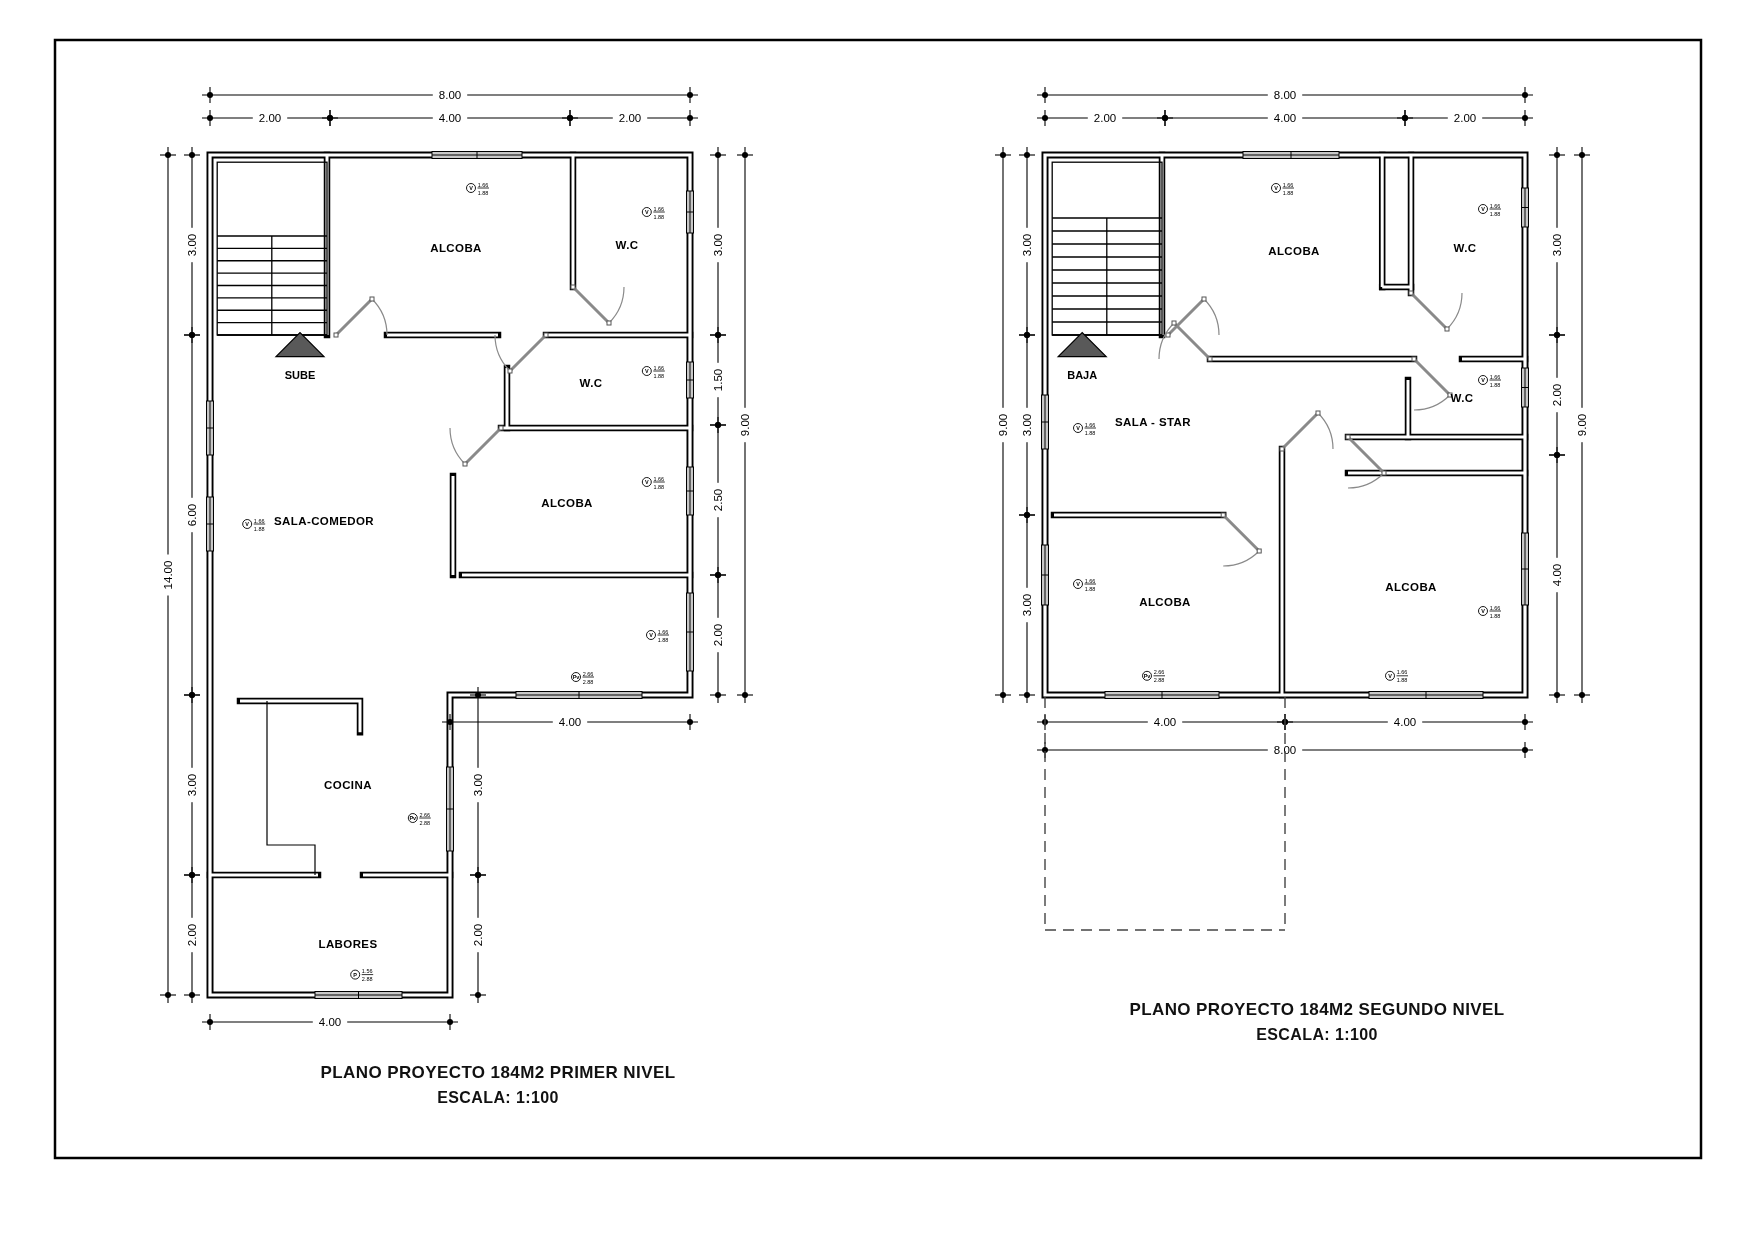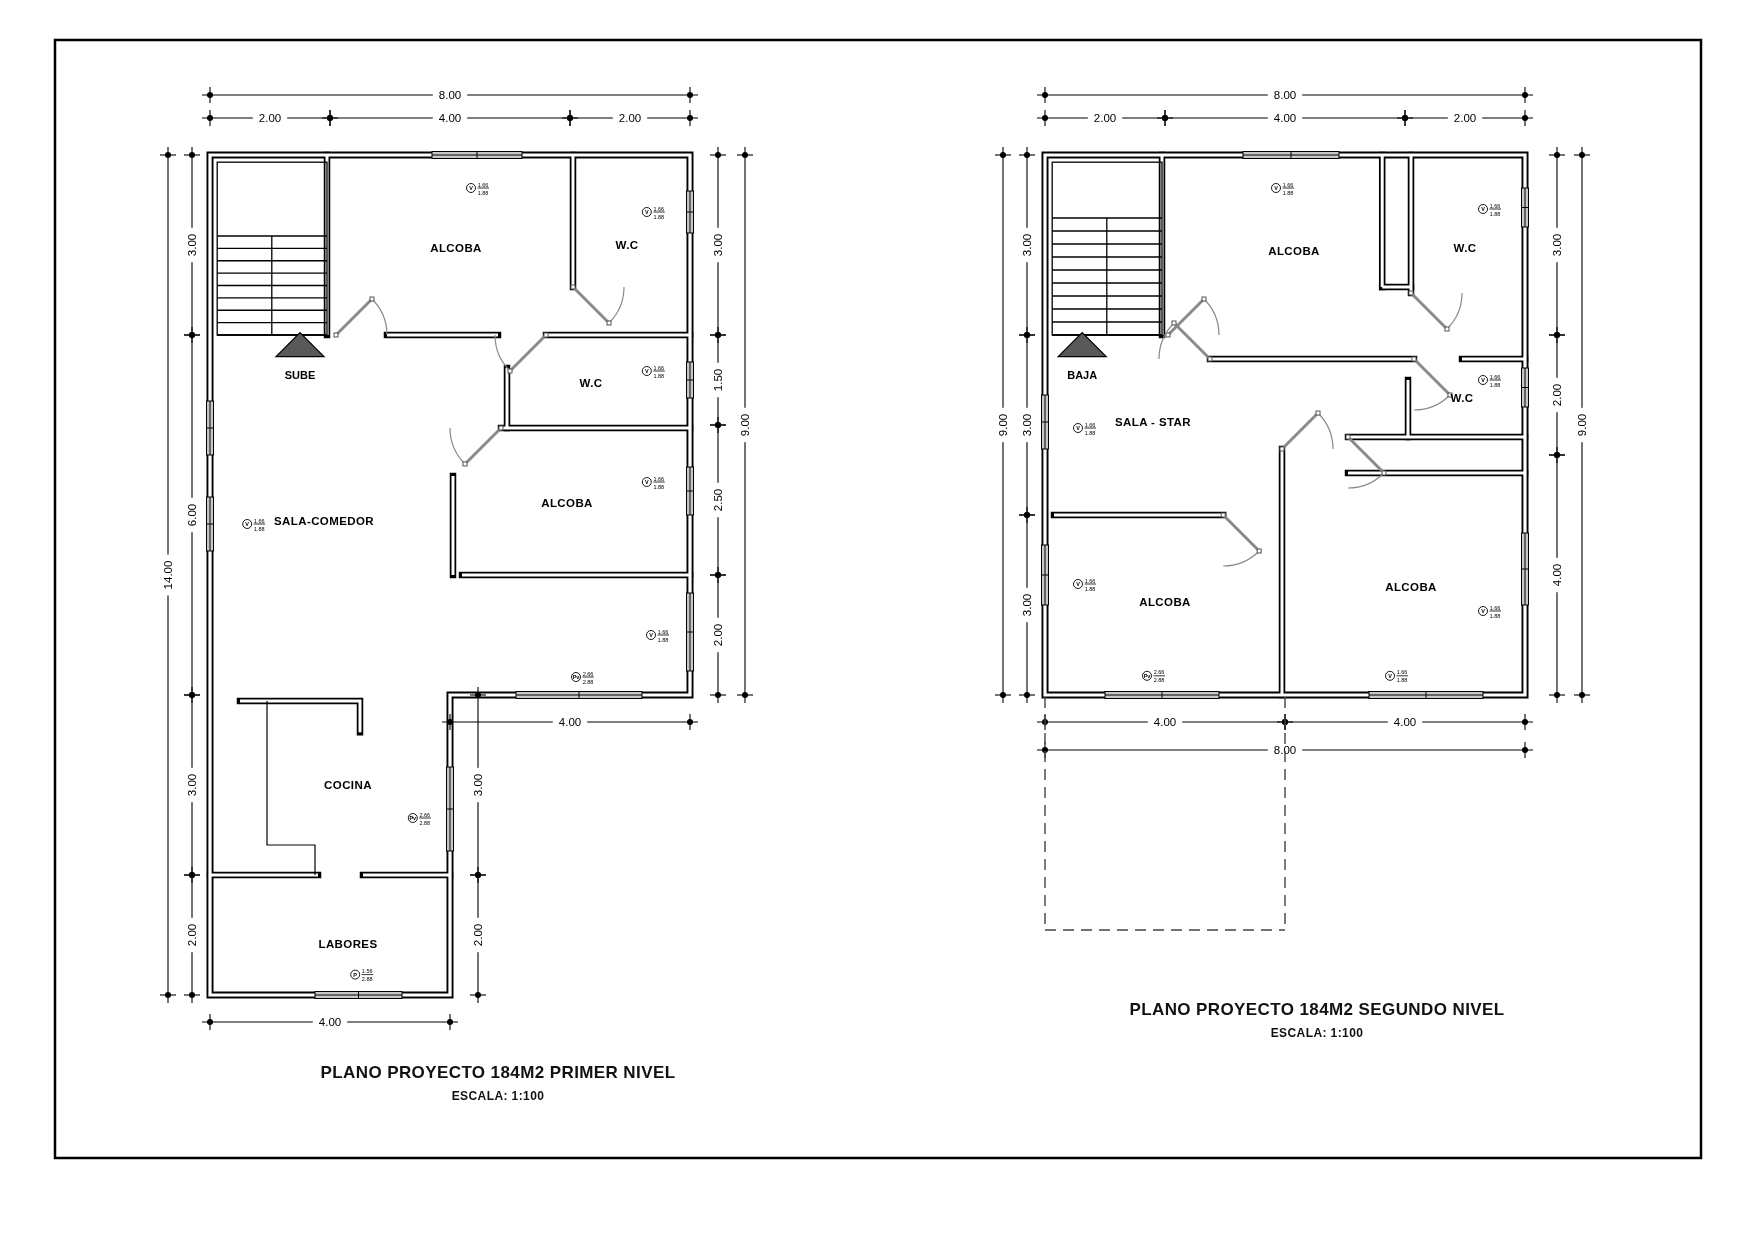--- a/index.html
+++ b/index.html
@@ -1,21 +1,21 @@
 <!DOCTYPE html>
 <html><head>
 <meta charset="utf-8">
 <style>
   html,body{margin:0;padding:0;background:#e8e8e8;}
   #stage{position:relative;width:1755px;height:1240px;background:#ffffff;margin:0 auto;
          font-family:"Liberation Sans", sans-serif;overflow:hidden;}
   #sheet-svg{position:absolute;left:0;top:0;}
   .plan-title{position:absolute;transform:translateX(-50%);text-align:center;
               font-weight:bold;font-size:17px;color:#111;letter-spacing:.4px;white-space:nowrap;}
-  .plan-title .sub{font-size:12px;margin-top:6px;}
+  .plan-title .sub{font-size:16px;margin-top:6px;}
 </style>
 </head>
 <body>
 
 <div id="stage">
   <svg id="sheet-svg" width="1755" height="1240" viewBox="0 0 1755 1240">
       <rect x="0" y="0" width="1755" height="1240" fill="#ffffff"></rect>
       <rect x="55" y="40" width="1646" height="1118" fill="none" stroke="#000000" stroke-width="2.5"></rect>
       <g>
         <g>

